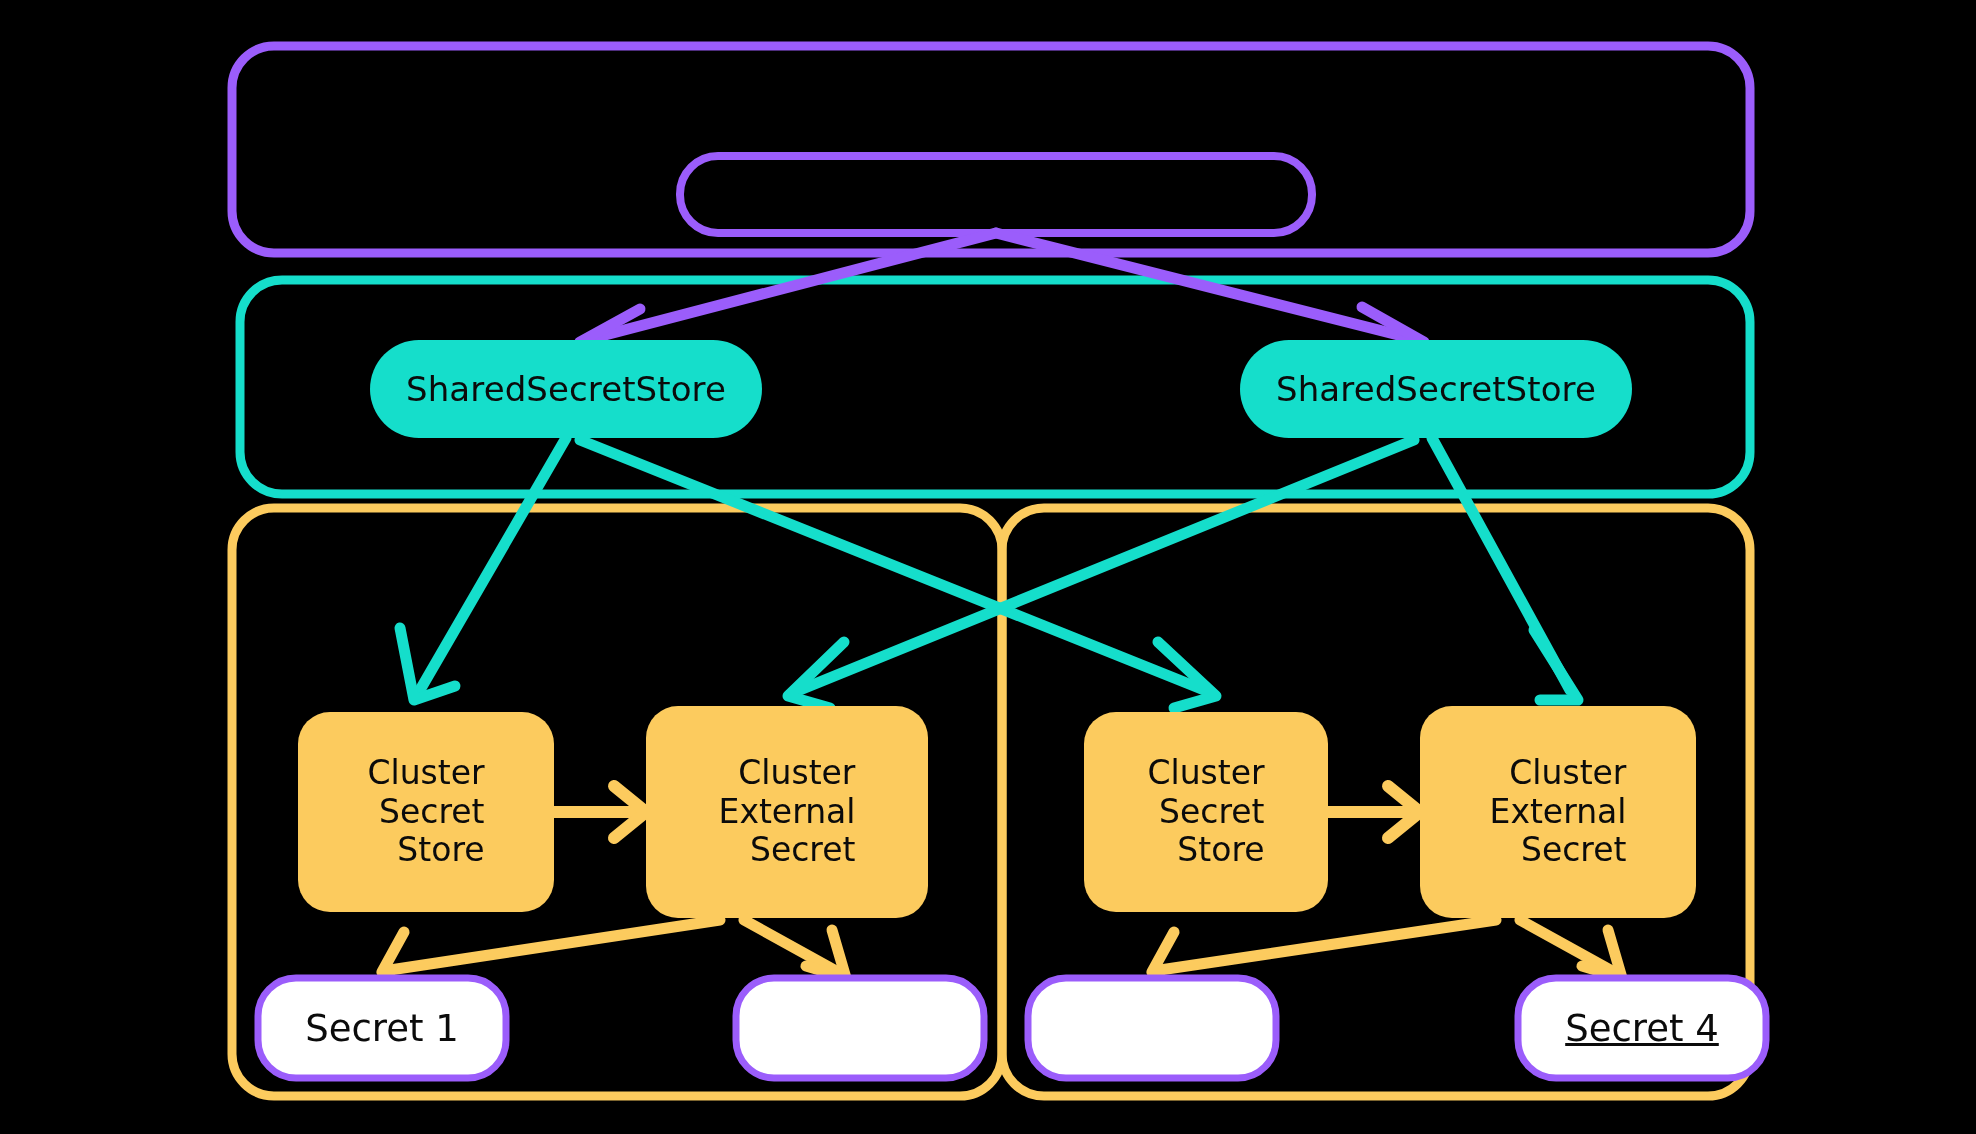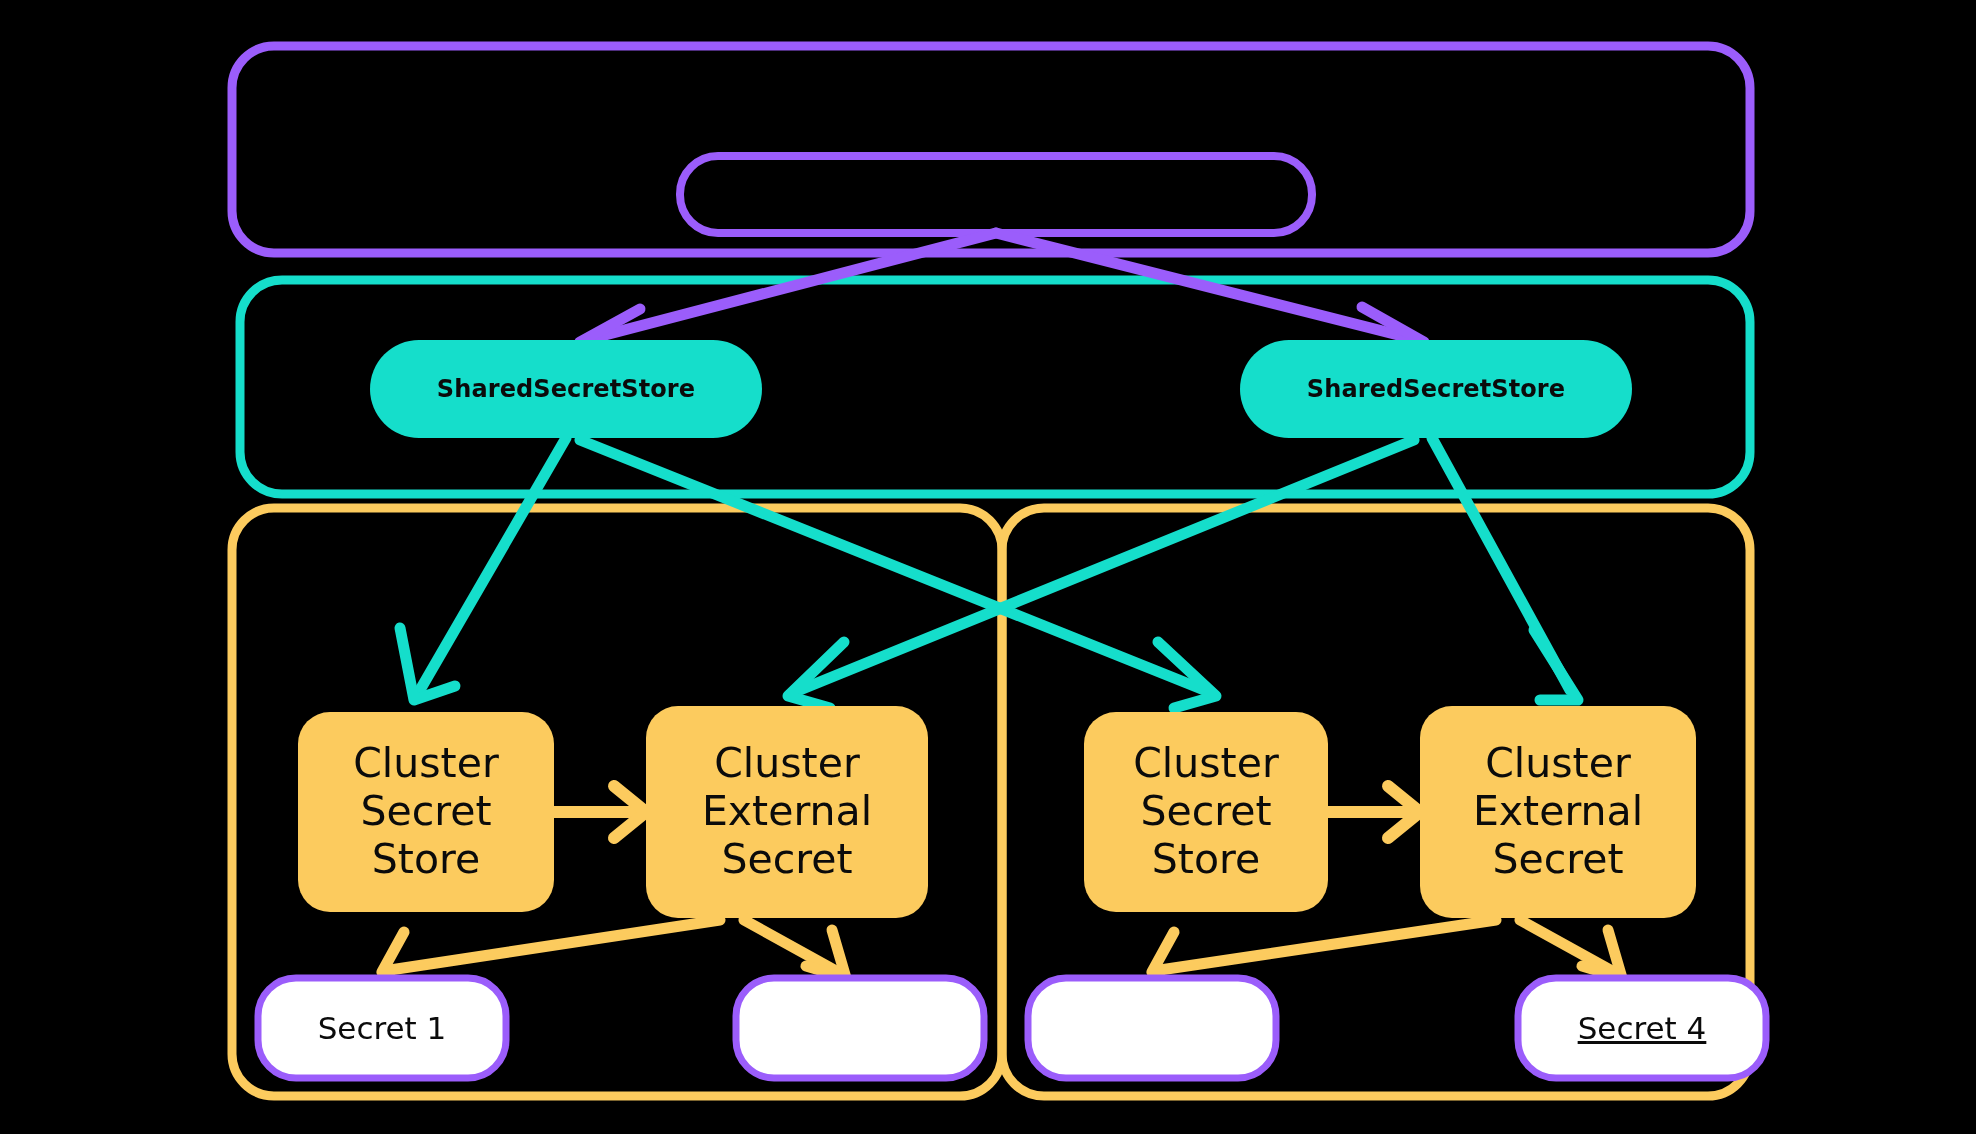--- a/index.html
+++ b/index.html
@@ -27,30 +27,30 @@
     position: absolute;
     display: flex;
     align-items: center;
     justify-content: center;
     text-align: center;
     color: #0b0b0b;
     pointer-events: none;
     white-space: pre-line;
   }
   .pill-label {
-    font-size: 24px;
+    font-size: 34px;
     letter-spacing: 0.1px;
-    font-weight: bold;
   }
   .box-label {
-    font-size: 41px;
+    font-size: 33px;
     line-height: 1.17;
+    text-align: right;
   }
   .secret-label {
-    font-size: 31px;
+    font-size: 37px;
   }
 </style>
 </head>
 <body>
 
 <div id="canvas">
 
   <svg class="layer" viewBox="0 0 1976 1134">
 
     <rect x="232" y="46" width="1518" height="207" rx="42" ry="42" fill="none" stroke="#9B5DFB" stroke-width="9"></rect>

